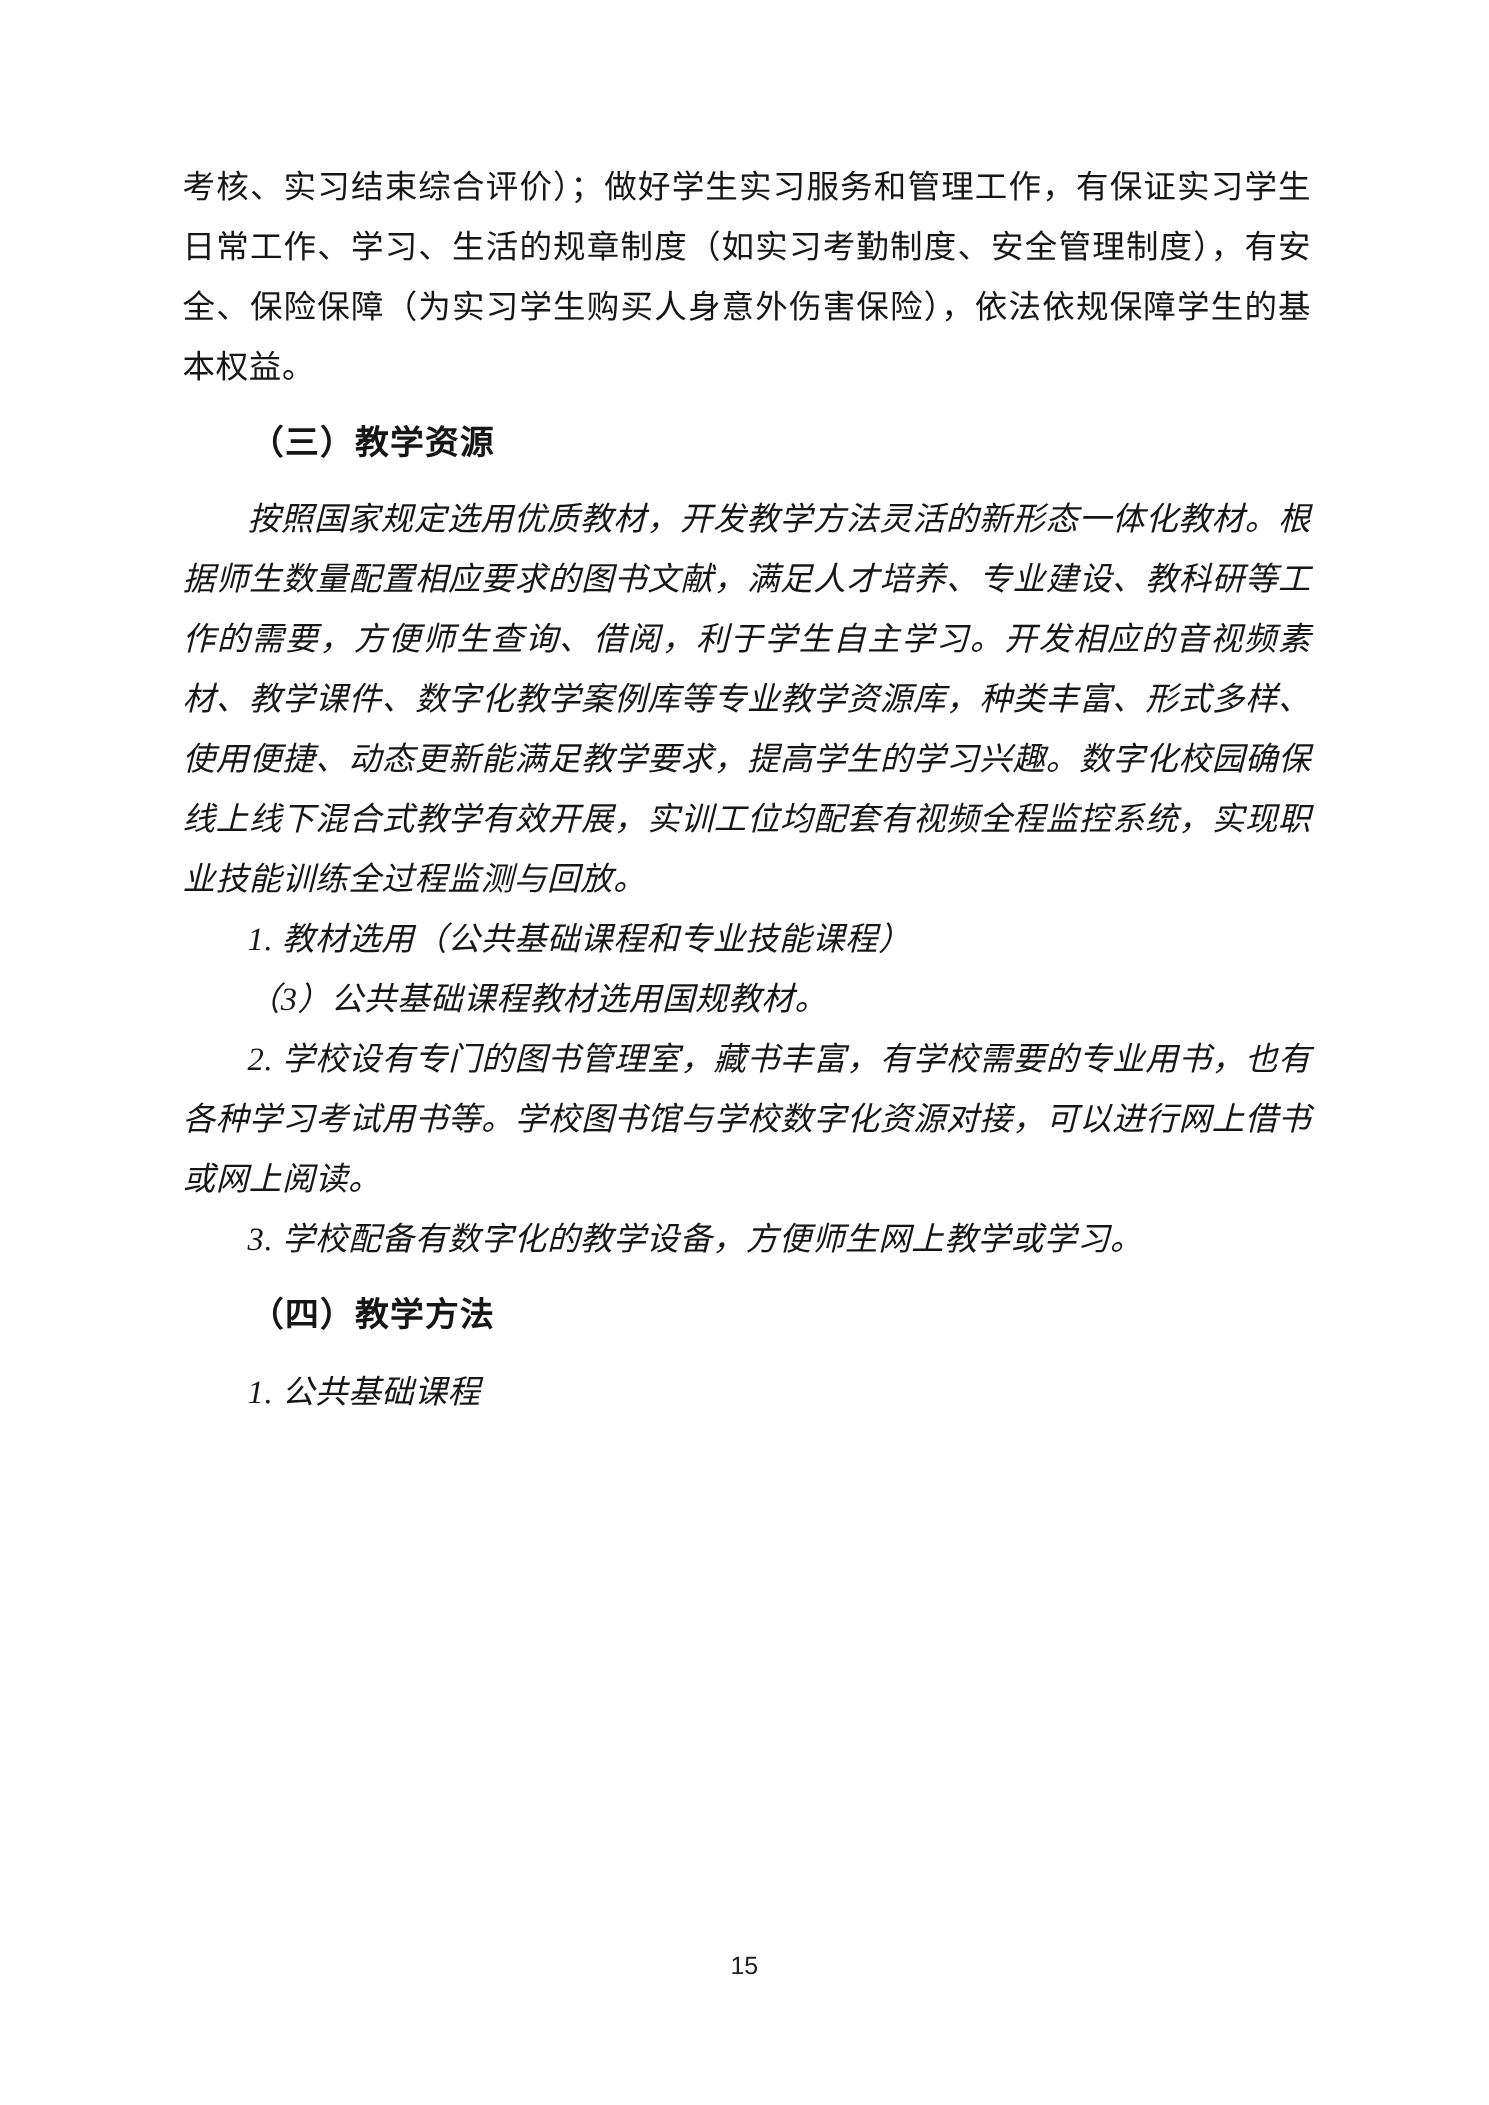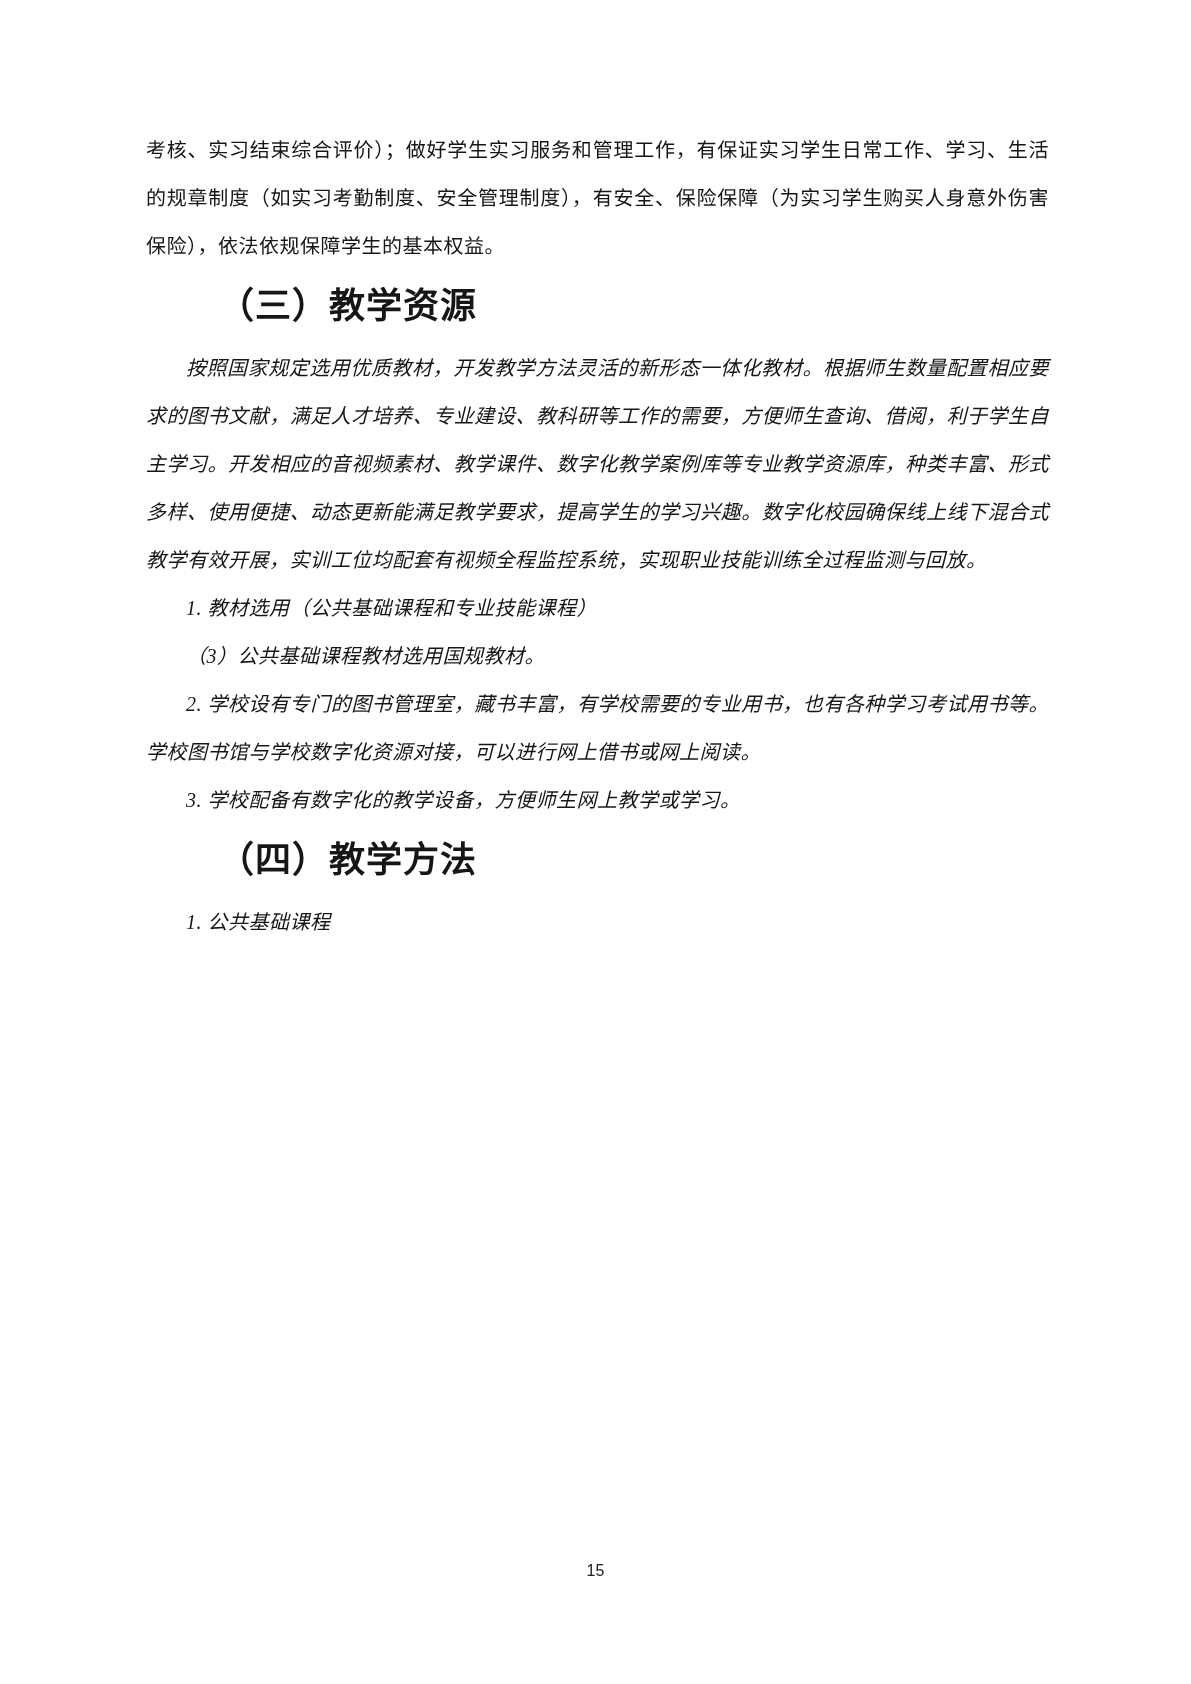--- a/index.html
+++ b/index.html
@@ -17,49 +17,49 @@
     color: #161616;
   }
   .content {
     position: absolute;
     top: 126px;
     left: 146px;
     width: 903px;
   }
   .content p {
     margin: 0;
-    font-size: 20px;
+    font-size: 26px;
     line-height: 48px;
     text-align: justify;
     text-justify: inter-character;
     letter-spacing: 0.5px;
     word-break: break-all;
   }
   .content p.indent {
     text-indent: 2em;
     font-style: italic;
   }
   .content p.no-indent {
     text-indent: 0;
   }
   .content p.heading {
     text-indent: 2em;
     font-weight: bold;
-    font-size: 36px;
+    font-size: 27px;
     margin-top: 12px;
     margin-bottom: 14px;
     letter-spacing: 1px;
   }
   .page-number {
     position: absolute;
     left: 0;
     right: 0;
     top: 1562px;
     text-align: center;
-    font-size: 16px;
+    font-size: 20px;
     font-family: "Liberation Sans", "DejaVu Sans", sans-serif;
     color: #222222;
   }
 </style>
 </head>
 <body>
 
 <div class="page">
   <div class="content">
     <p class="no-indent">考核、实习结束综合评价）；做好学生实习服务和管理工作，有保证实习学生日常工作、学习、生活的规章制度（如实习考勤制度、安全管理制度），有安全、保险保障（为实习学生购买人身意外伤害保险），依法依规保障学生的基本权益。</p>

